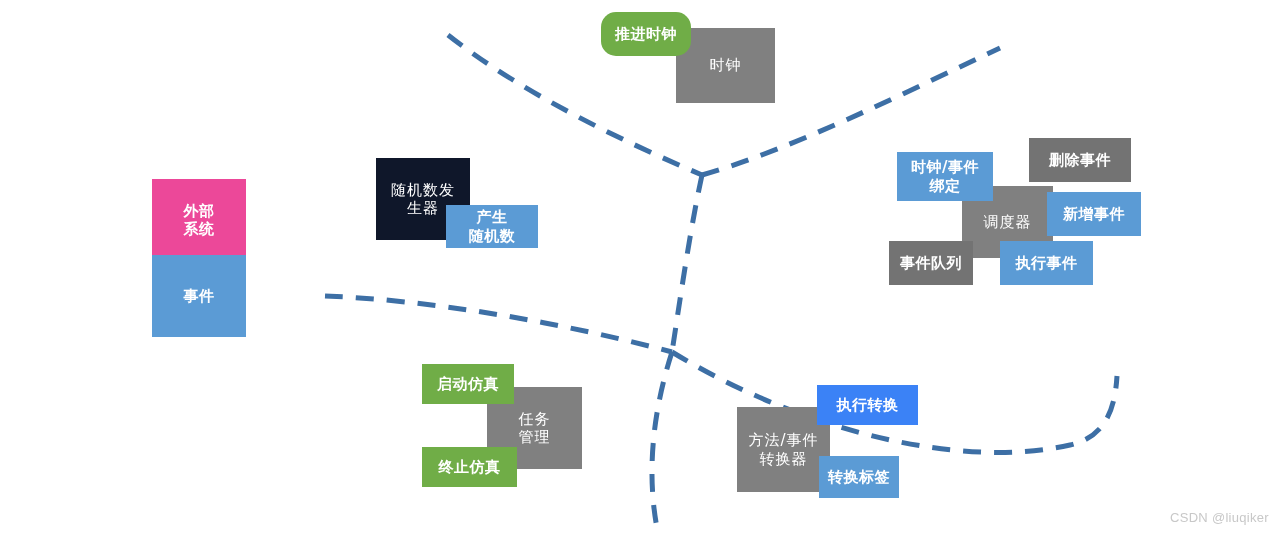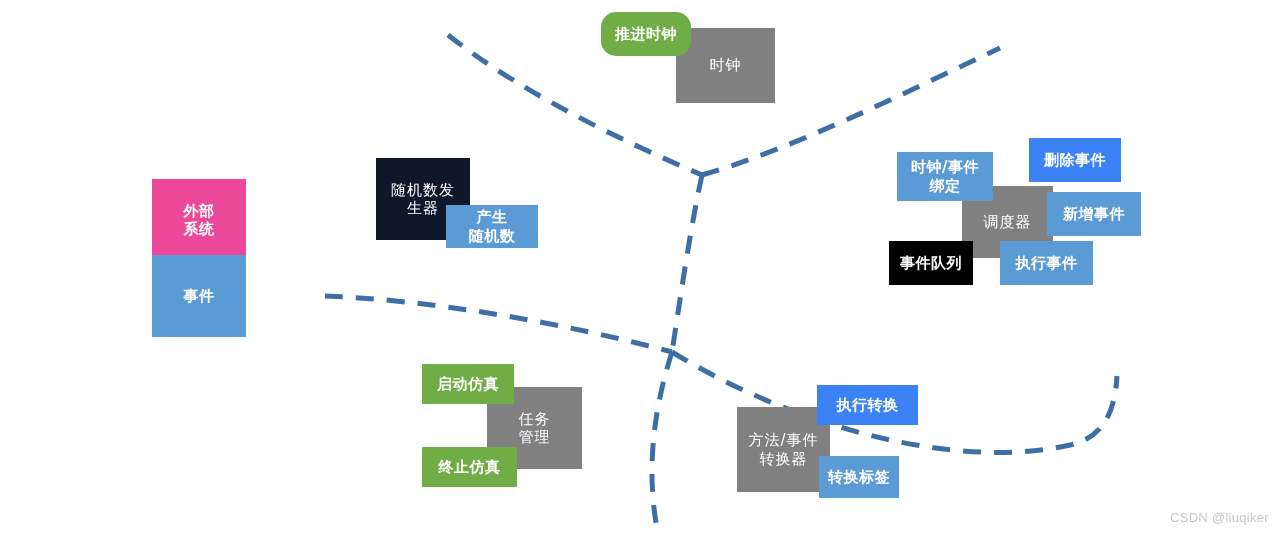--- a/index.html
+++ b/index.html
@@ -87,23 +87,23 @@
       <div class="node op-blue" style="left: 152px; top: 255px; width: 94px; height: 82px; background: rgb(91, 155, 213);">事件</div>
       <div class="node component" style="left: 676px; top: 28px; width: 99px; height: 75px; background: rgb(128, 128, 128);">时钟</div>
       <div class="node op-green" style="left: 601px; top: 12px; width: 90px; height: 44px; background: rgb(112, 173, 71); border-radius: 15px;">推进时钟</div>
       <div class="node component" style="left: 376px; top: 158px; width: 94px; height: 82px; background: #0f172a;">随机数发
 生器</div>
       <div class="node op-blue" style="left: 446px; top: 205px; width: 92px; height: 43px; background: rgb(91, 155, 213);">产生
 随机数</div>
       <div class="node component" style="left: 962px; top: 186px; width: 91px; height: 72px; background: rgb(128, 128, 128);">调度器</div>
       <div class="node op-blue" style="left: 897px; top: 152px; width: 96px; height: 49px; background: rgb(91, 155, 213);">时钟/事件
 绑定</div>
-      <div class="node op-blue" style="left: 1029px; top: 138px; width: 92px; height: 44px; background: #3b82f6;">删除事件</div>
+      <div class="node op-blue" style="left: 1029px; top: 138px; width: 102px; height: 44px; background: #737373;">删除事件</div>
       <div class="node op-blue" style="left: 1047px; top: 192px; width: 94px; height: 44px; background: rgb(91, 155, 213);">新增事件</div>
-      <div class="node op-blue" style="left: 889px; top: 241px; width: 84px; height: 44px; background: #000000;">事件队列</div>
+      <div class="node op-blue" style="left: 889px; top: 241px; width: 84px; height: 44px; background: #737373;">事件队列</div>
       <div class="node op-blue" style="left: 1000px; top: 241px; width: 93px; height: 44px; background: rgb(91, 155, 213);">执行事件</div>
       <div class="node component" style="left: 487px; top: 387px; width: 95px; height: 82px; background: rgb(128, 128, 128); text-align: right;">任务
 管理</div>
       <div class="node op-green" style="left: 422px; top: 364px; width: 92px; height: 40px; background: rgb(112, 173, 71);">启动仿真</div>
       <div class="node op-green" style="left: 422px; top: 447px; width: 95px; height: 40px; background: rgb(112, 173, 71);">终止仿真</div>
       <div class="node component" style="left: 737px; top: 407px; width: 93px; height: 85px; background: rgb(128, 128, 128);">方法/事件
 转换器</div>
       <div class="node op-blue" style="left: 817px; top: 385px; width: 101px; height: 40px; background: #3b82f6;">执行转换</div>
       <div class="node op-blue" style="left: 819px; top: 456px; width: 80px; height: 42px; background: rgb(91, 155, 213);">转换标签</div>
     </div>

